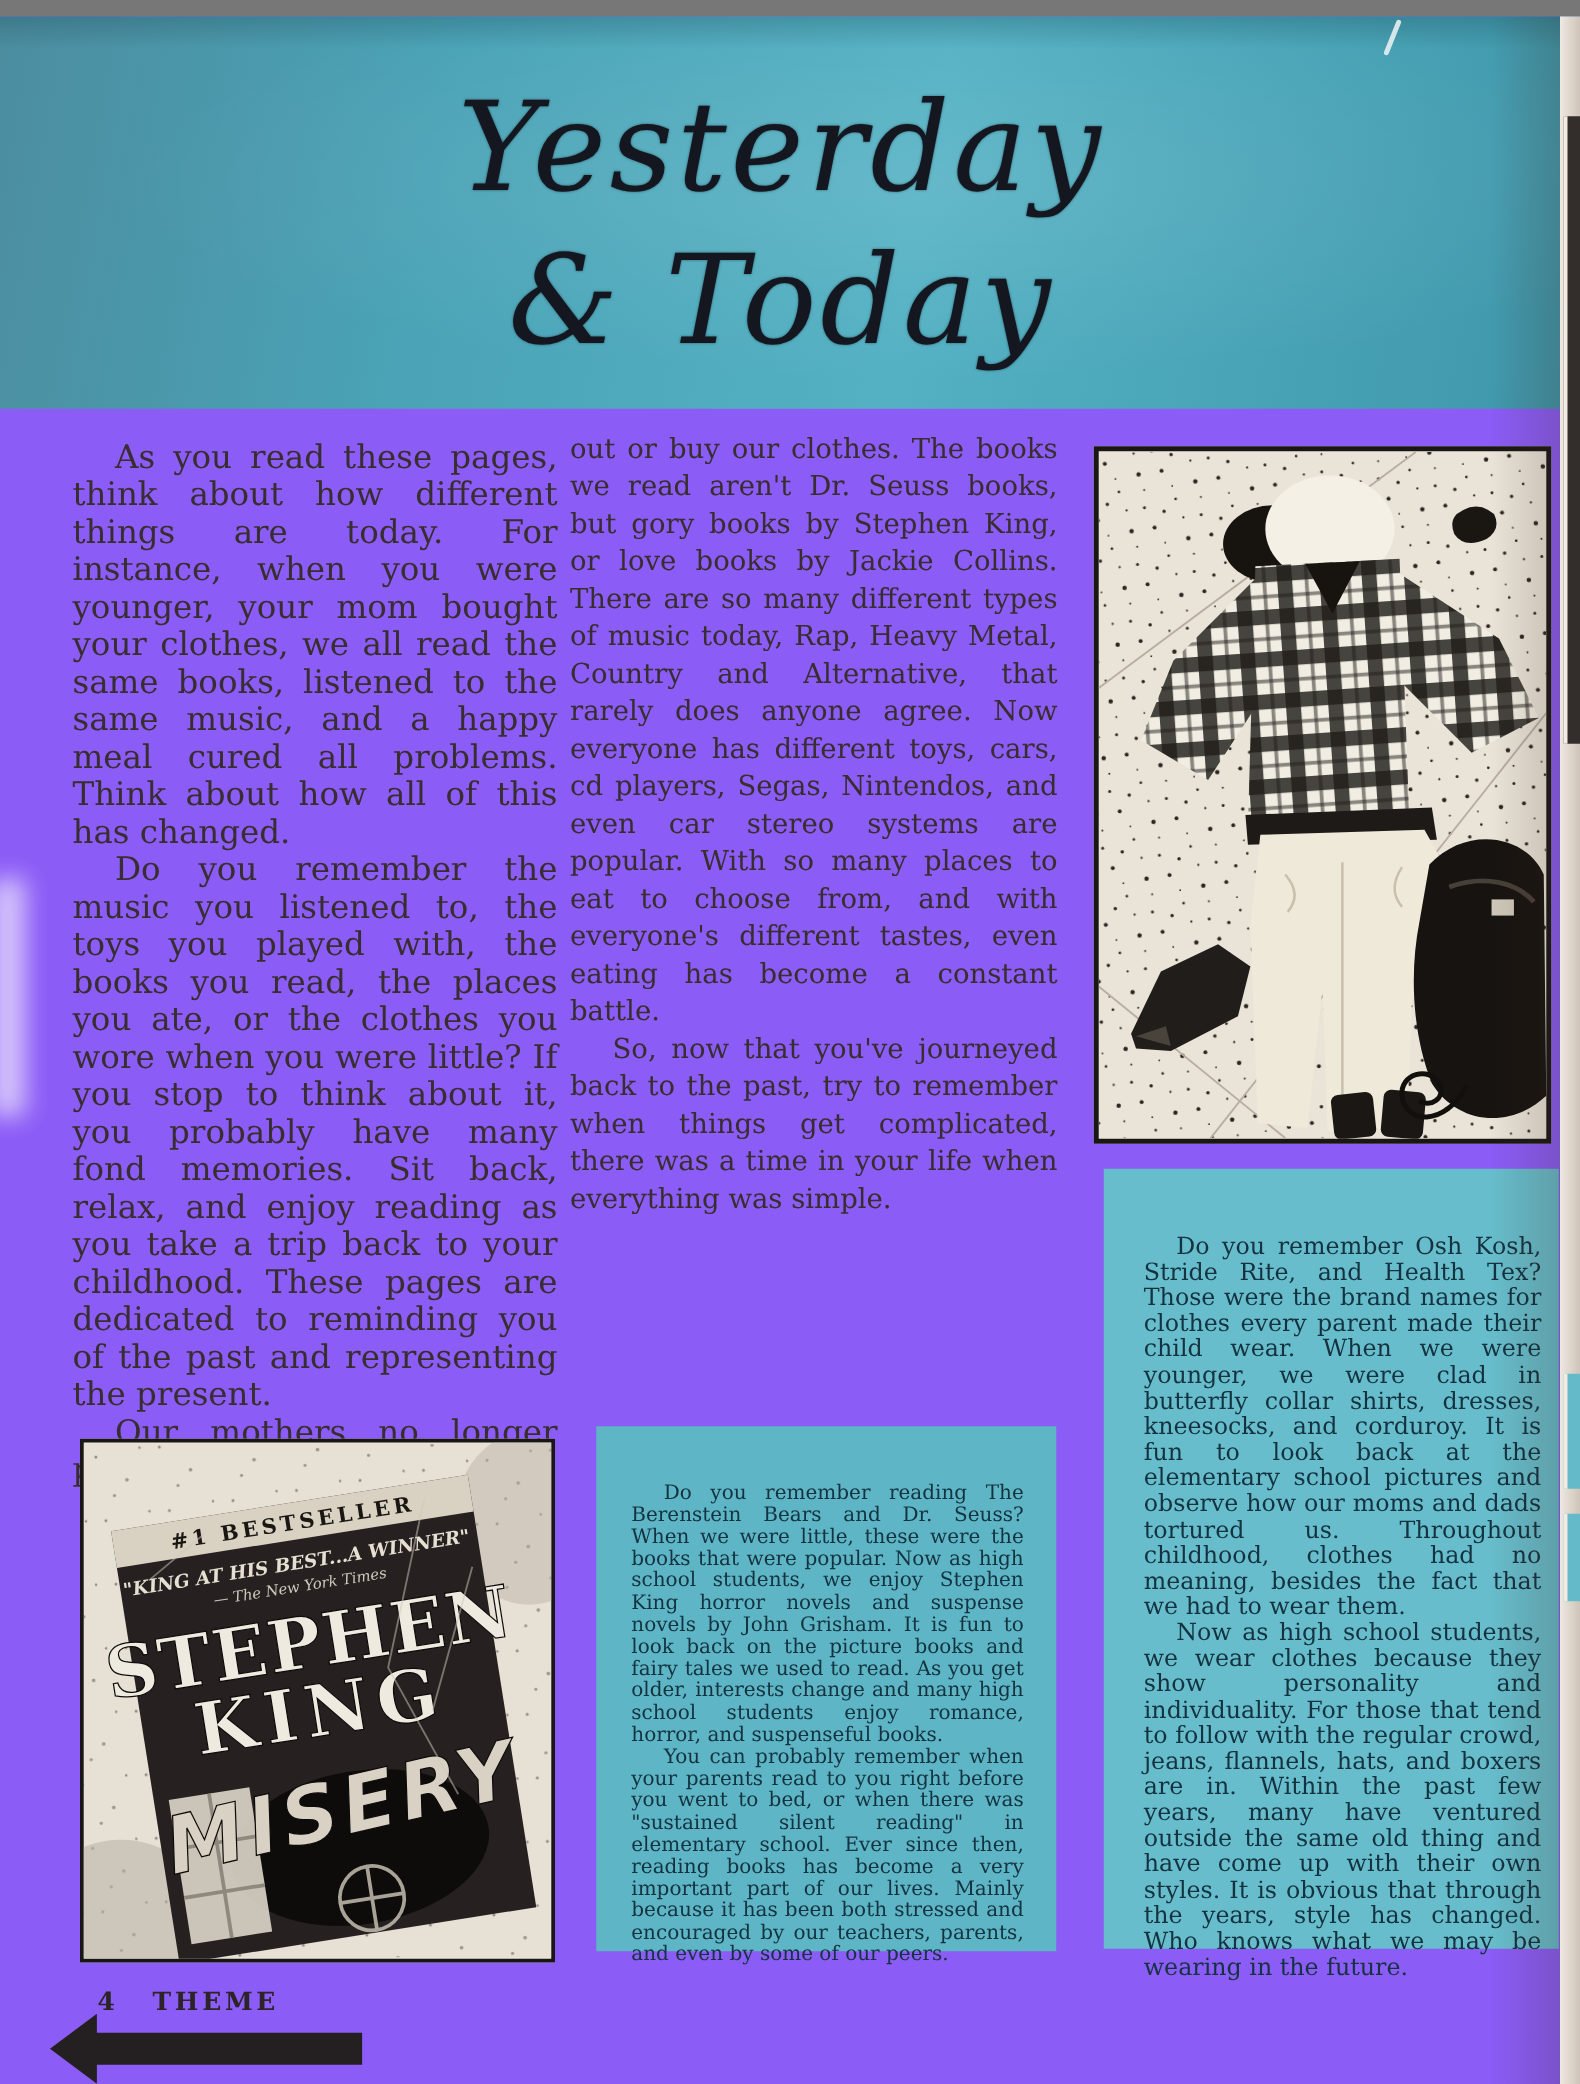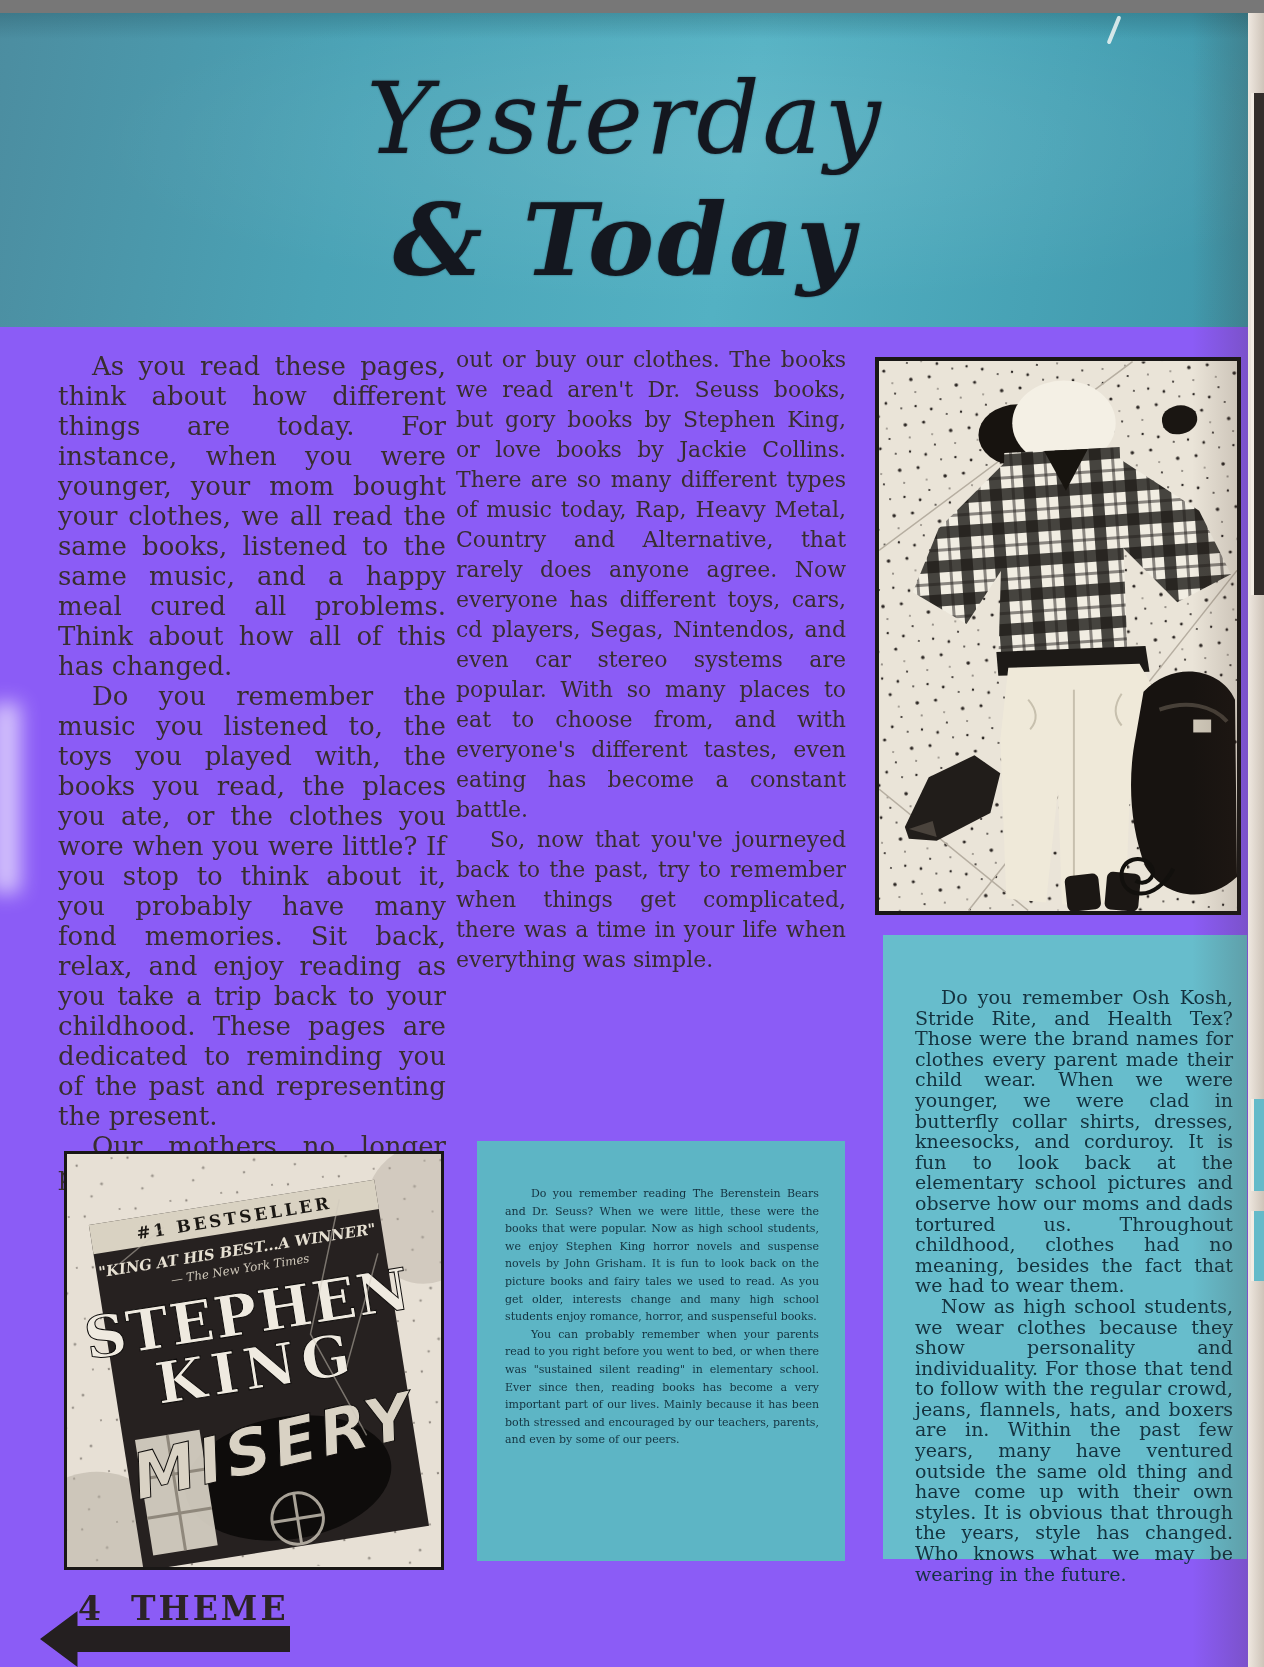--- a/index.html
+++ b/index.html
@@ -9,41 +9,41 @@
   .masthead{position:absolute;left:0;top:0;width:1264px;height:314px;
     background:
       radial-gradient(ellipse at 58% 42%, rgba(255,255,255,.10), rgba(255,255,255,0) 62%),
       linear-gradient(100deg,#4c8da0 0%,#4aa3b6 28%,#53b1c3 58%,#47a2b5 82%,#3f96aa 100%);}
   .masthead::before{content:"";position:absolute;left:0;top:0;right:0;height:26px;
       background:linear-gradient(to bottom,rgba(20,60,70,.25),rgba(20,60,70,0));}
   .title-line{position:absolute;left:0;width:1250px;text-align:center;
       font-style:italic;font-weight:normal;color:#14171f;letter-spacing:3px;
       font-size:99px;line-height:1;text-shadow:0 0 2px rgba(10,15,25,.55);}
   .title-1{top:56px;}
-  .title-2{top:178px;font-weight:bold;}
+  .title-2{top:178px;}
   
   .col{position:absolute;text-align:justify;color:#382e2f;}
   .col p{margin:0;text-indent:34px;}
   .col-1{left:58px;top:338px;width:388px;font-size:26px;line-height:30px;}
   .col-2{left:456px;top:332px;width:390px;font-size:22px;line-height:30px;}
   .col-2 p:first-child{text-indent:0;}
   
   .photo-frame{position:absolute;border:4px solid #191716;background:#eae4d8;box-sizing:border-box;}
   .outfit-photo{left:875px;top:344px;width:366px;height:558px;}
   .misery-photo{left:64px;top:1138px;width:380px;height:419px;border-width:3px;}
   .photo-frame svg{display:block;width:100%;height:100%;}
   
   .teal-box{position:absolute;box-sizing:border-box;text-align:justify;color:#14323f;}
   .teal-box p{margin:0;text-indent:26px;}
   .box-books{left:477px;top:1128px;width:368px;height:420px;background:#5db5c5;
-      padding:44px 26px 0 28px;font-size:11px;line-height:17.6px;}
+      padding:44px 26px 0 28px;font-size:16px;line-height:17.6px;}
   .box-clothes{left:883px;top:922px;width:364px;height:624px;background:#67bdcc;
       padding:52px 14px 0 32px;font-size:19px;line-height:20.6px;}
   
-  .folio{position:absolute;left:78px;top:1576px;color:#2c2426;font-size:33px;
+  .folio{position:absolute;left:78px;top:1576px;color:#2c2426;font-size:20px;
       font-weight:bold;letter-spacing:2px;}
   .folio .section{margin-left:28px;letter-spacing:3px;}
   .back-arrow{position:absolute;left:40px;top:1598px;width:250px;height:56px;background:#241f20;
       clip-path:polygon(0 50%,15% 0,15% 27%,100% 27%,100% 73%,15% 73%,15% 100%);}
   
   .gutter-shadow{position:absolute;right:16px;top:0;width:56px;height:1667px;
       background:linear-gradient(to right,rgba(60,40,30,0),rgba(60,40,30,.20));}
   .scan-strip{position:absolute;left:1248px;top:0;width:16px;height:1667px;
       background:linear-gradient(to right,#efe8e0,#cec4b9);}
   .next-page-sliver{position:absolute;left:1251px;top:80px;width:13px;height:502px;

